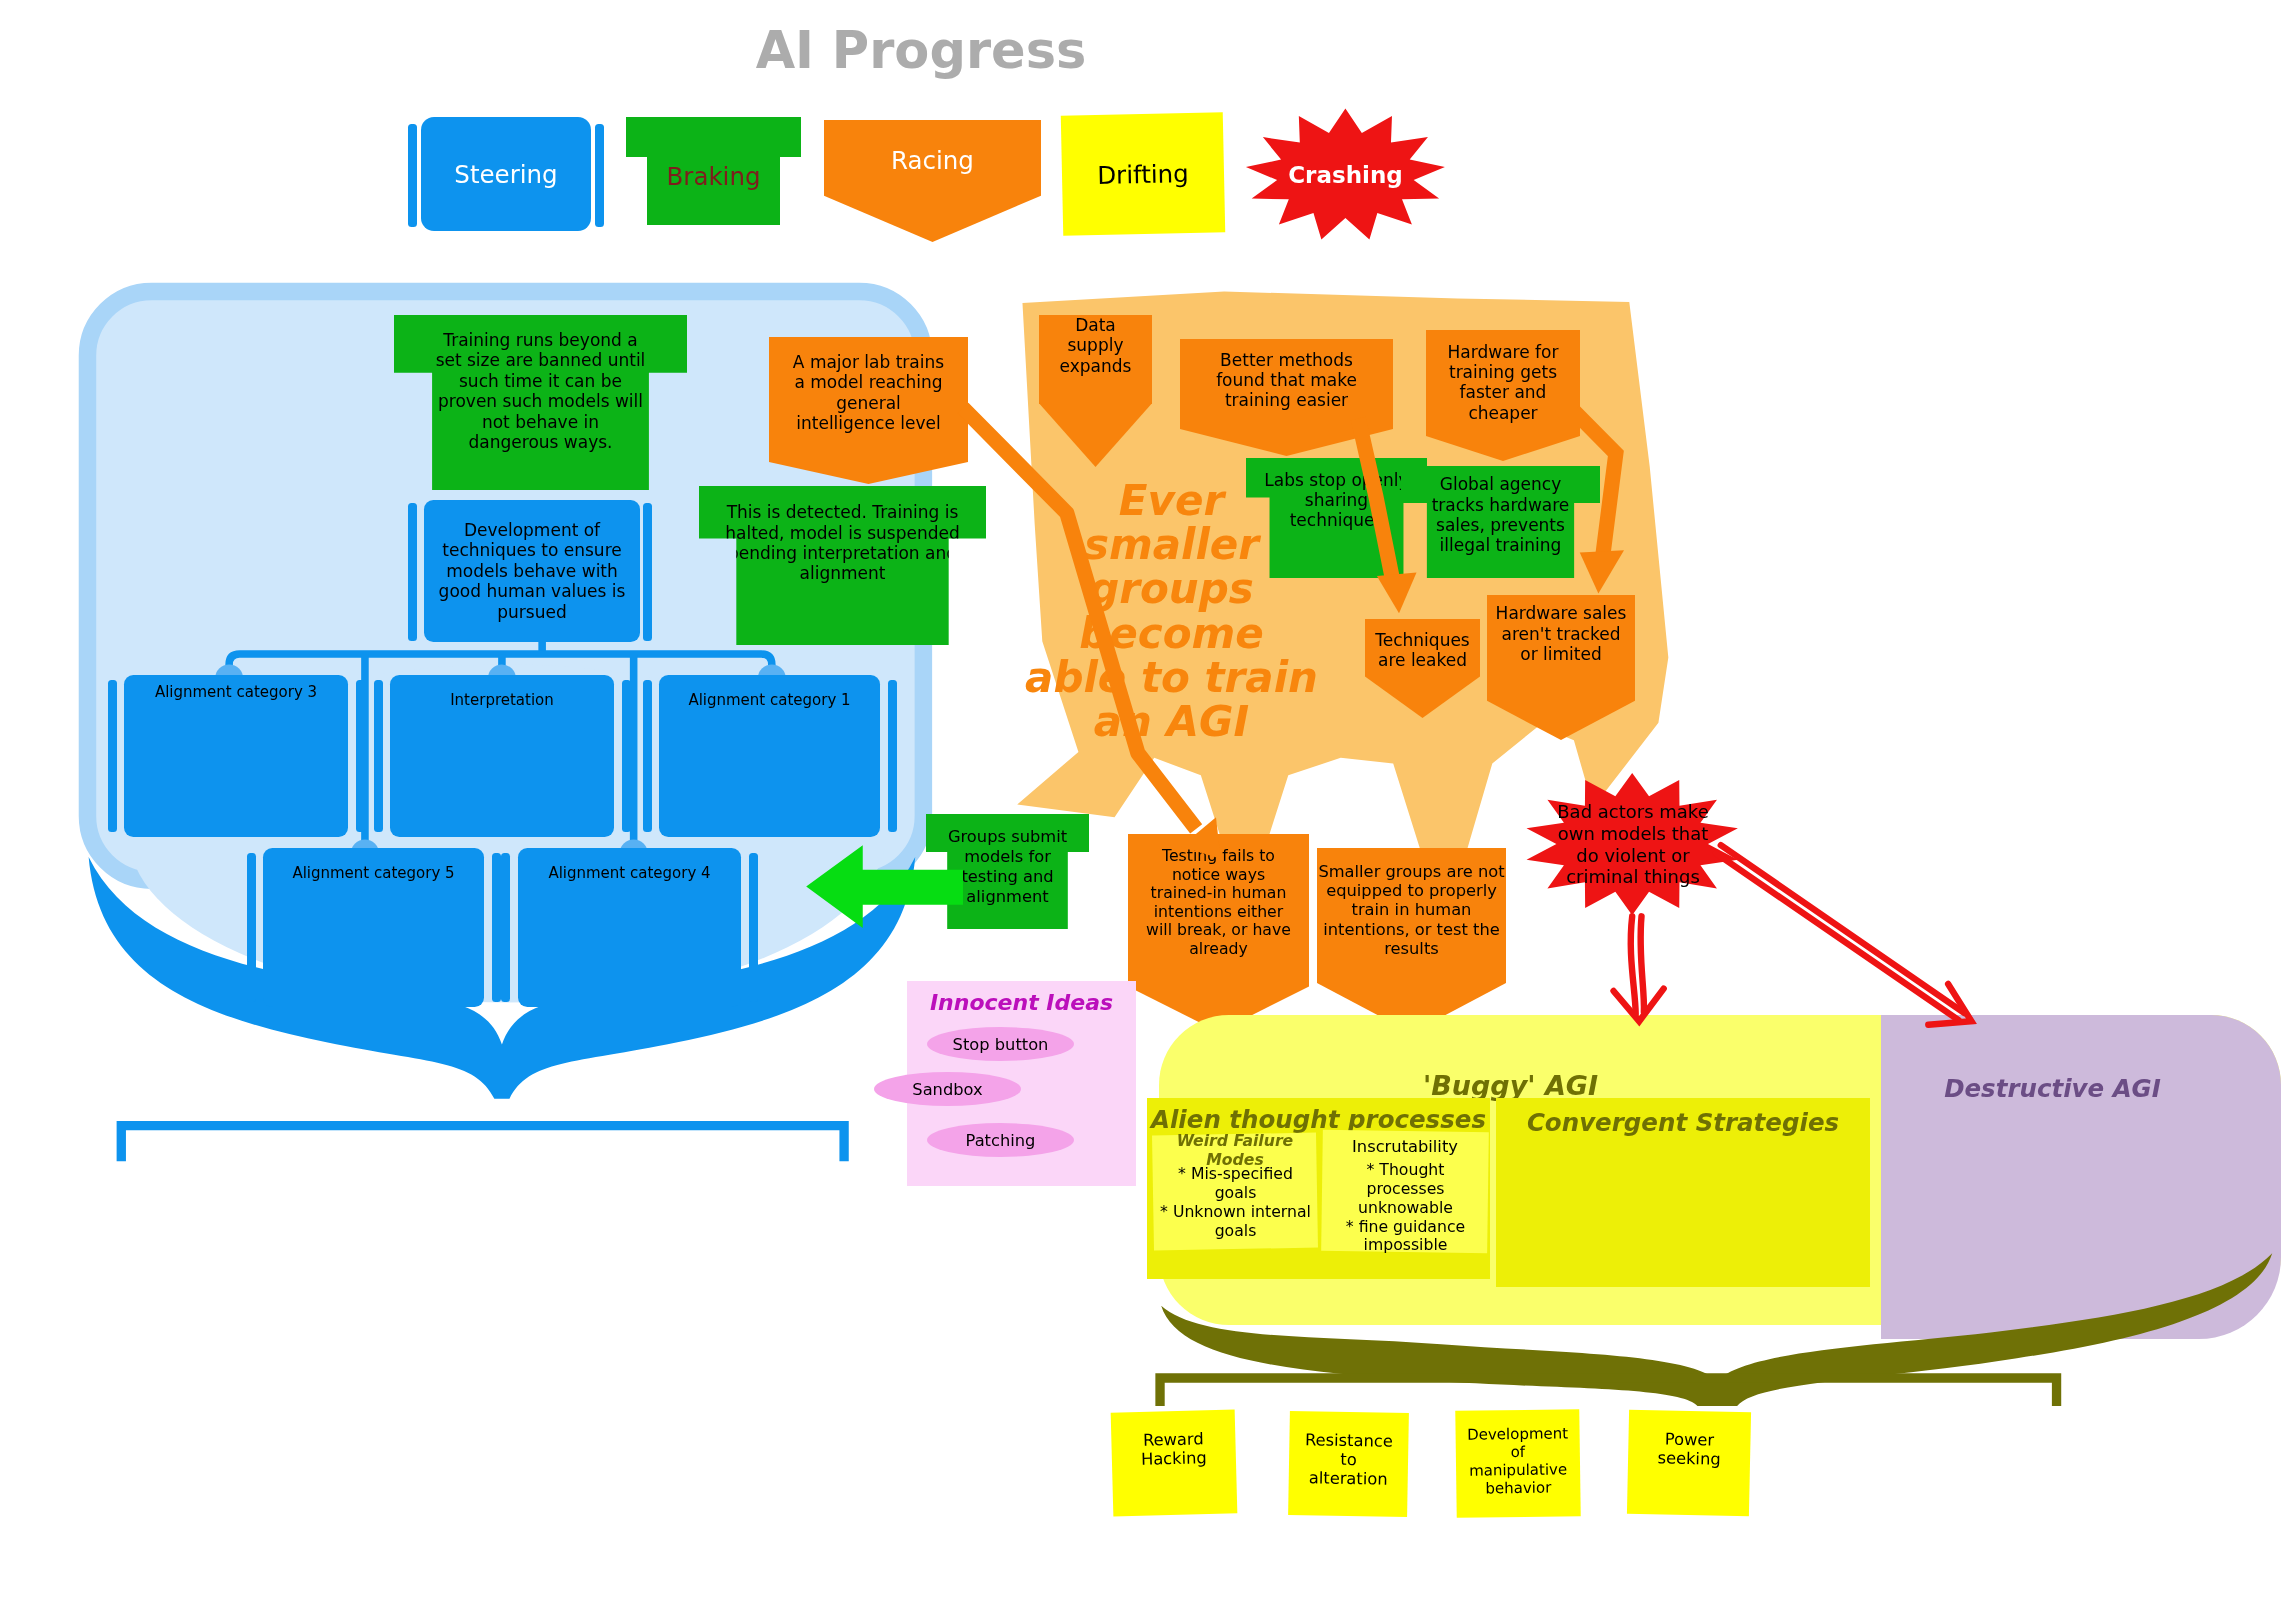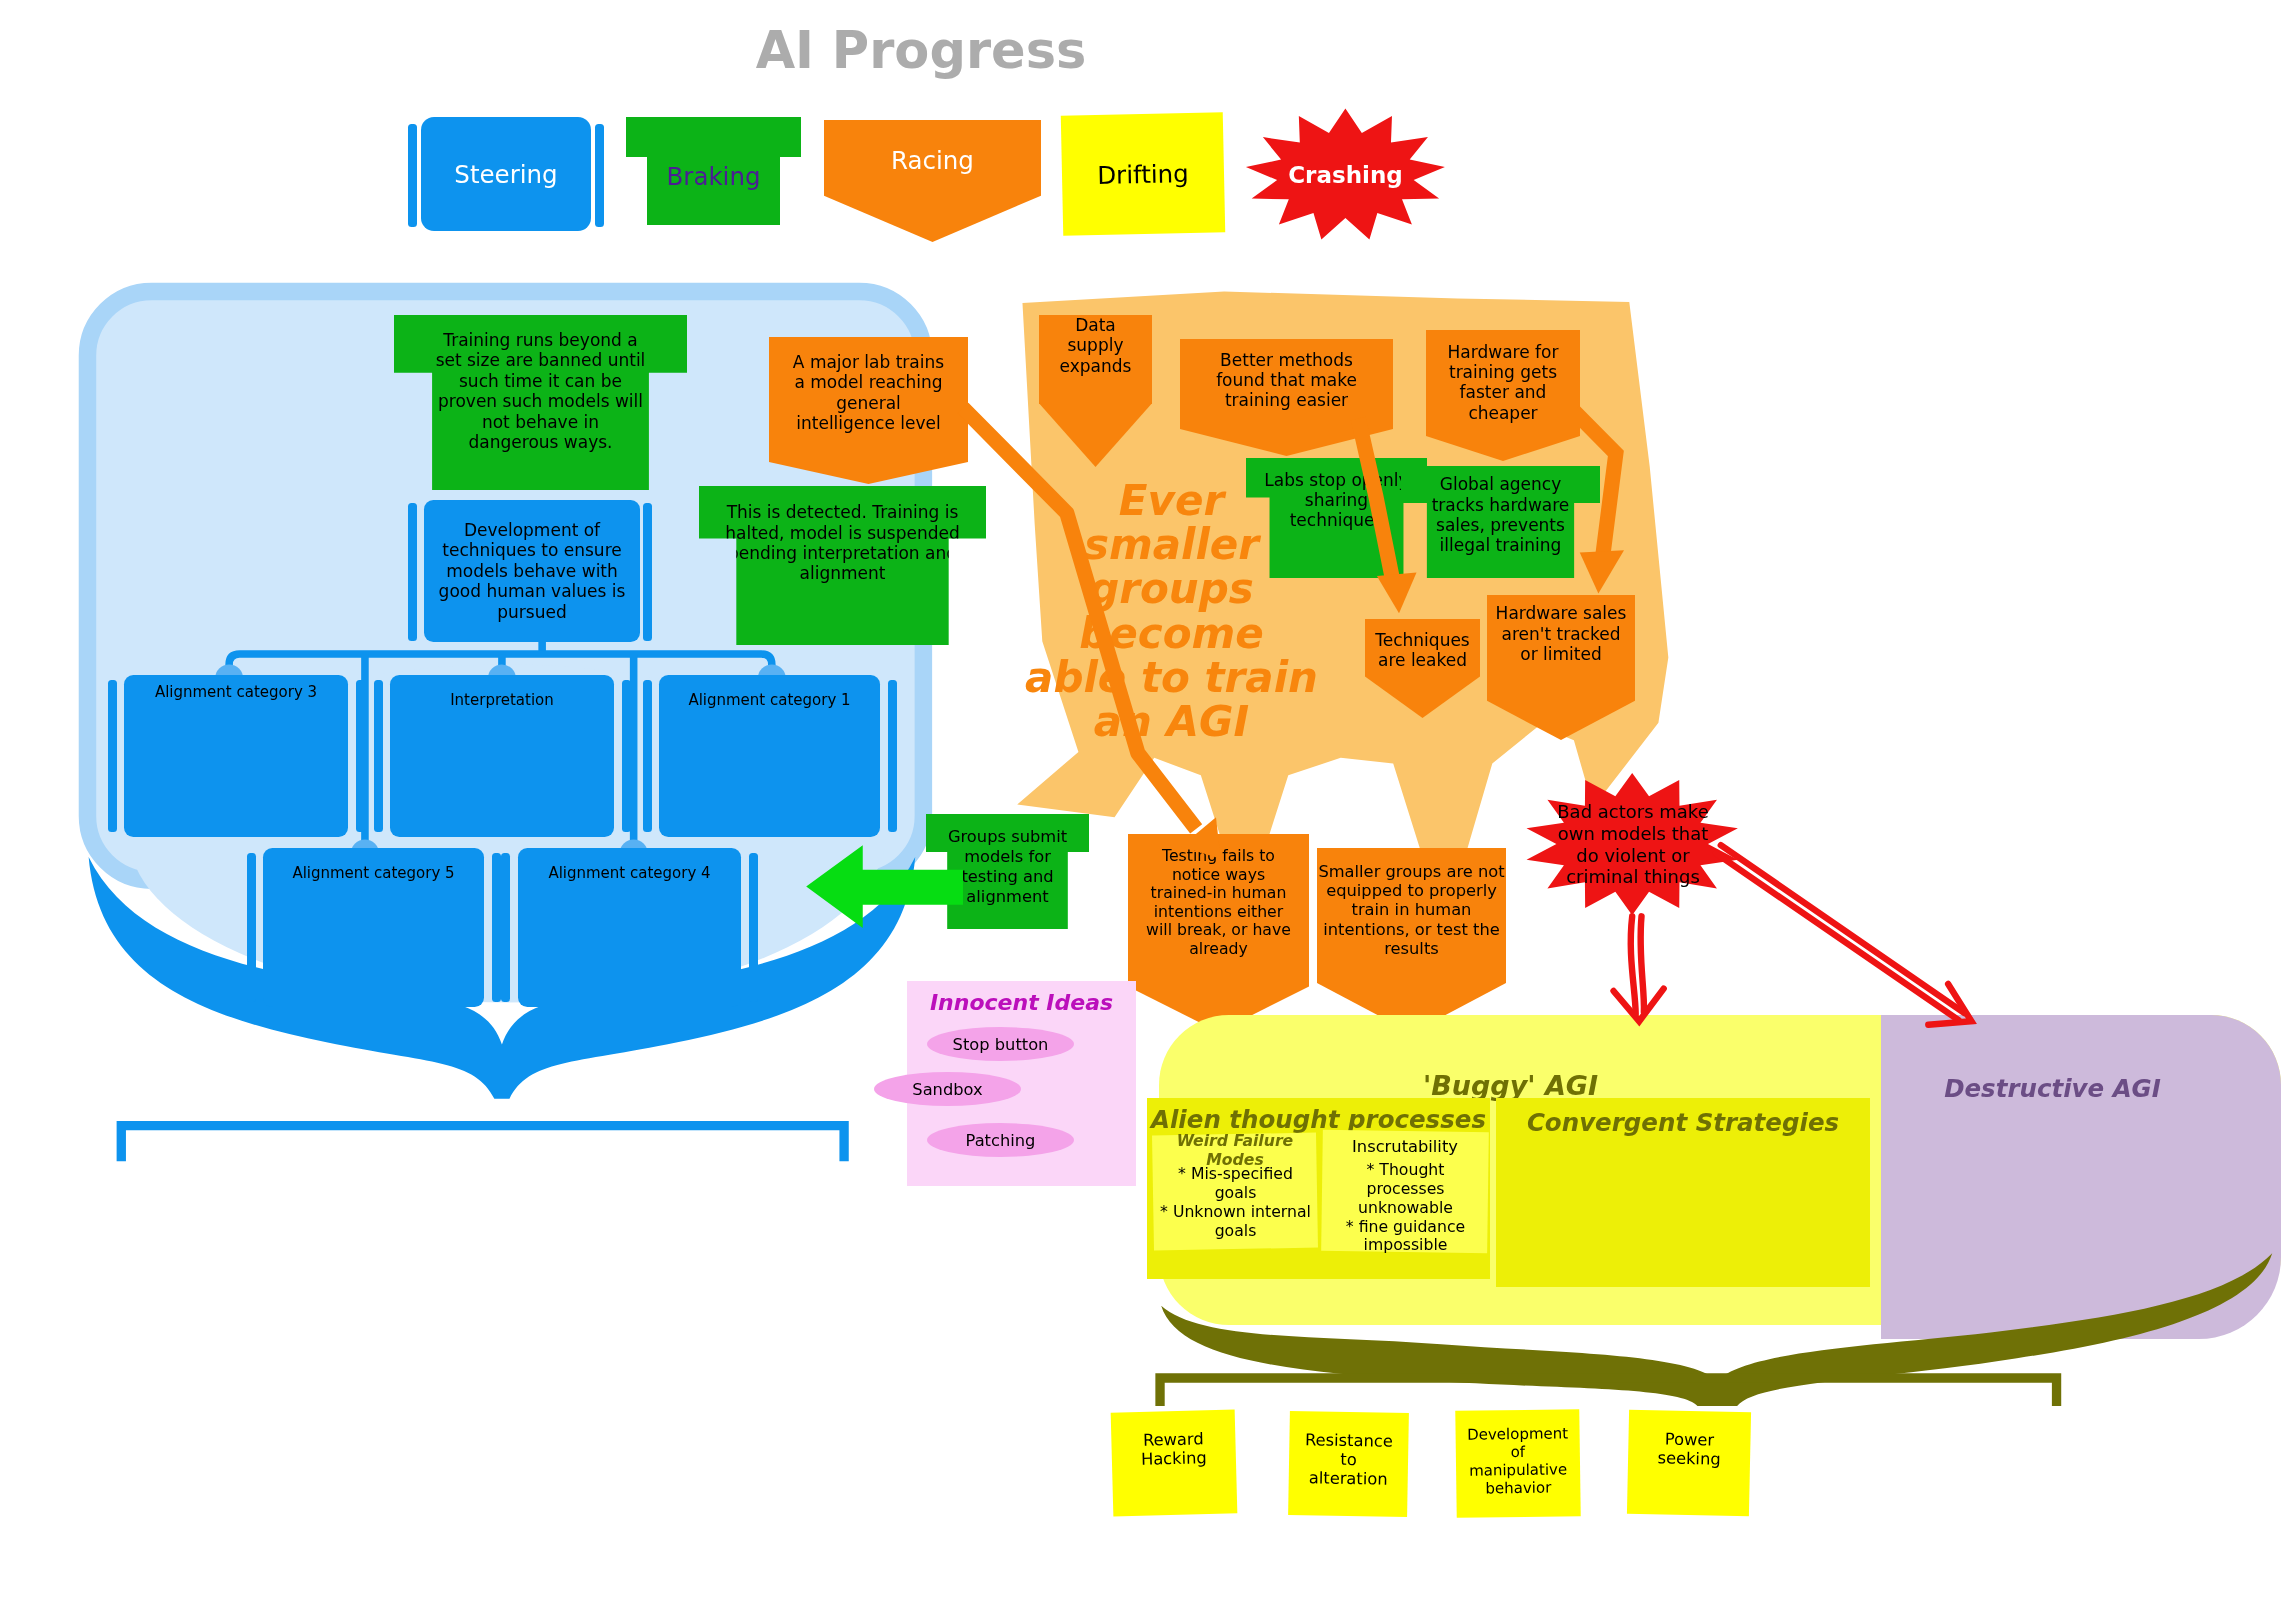--- a/index.html
+++ b/index.html
@@ -87,21 +87,21 @@
   </svg>
 
   <div class="abs ctr bd" style="left:688px;top:16.3px;width:466px;height:69px;font-size:51px;color:#acacac;">AI Progress</div>
 
   <div class="abs bluebar" style="left:408px;top:124px;width:9.3px;height:103px;"></div>
   <div class="abs ctr blue" style="left:421px;top:117px;width:170px;height:114px;border-radius:13px;font-size:24.5px;color:#fff;">
       <span>Steering</span>
     </div>
   <div class="abs bluebar" style="left:595px;top:124px;width:9.3px;height:103px;"></div>
 
-  <div class="abs ctr green brakeL" style="left:626px;top:117px;width:175px;height:108px;font-size:24.5px;color:#4c1d95;padding-top:10.5px;">
+  <div class="abs ctr green brakeL" style="left:626px;top:117px;width:175px;height:108px;font-size:24.5px;color:#7f1d1d;padding-top:10.5px;">
       <span>Braking</span>
     </div>
 
   <div class="abs ctr orange pen62" style="left:824px;top:120px;width:217px;height:122px;font-size:24.5px;color:#fff;padding-bottom:41px;text-align:right;">
       <span>Racing</span>
     </div>
 
   <div class="abs ctr ycard" style="left:1062px;top:114px;width:162px;height:120px;font-size:24.5px;transform:rotate(-1.2deg);">
       <span>Drifting</span>
     </div>

